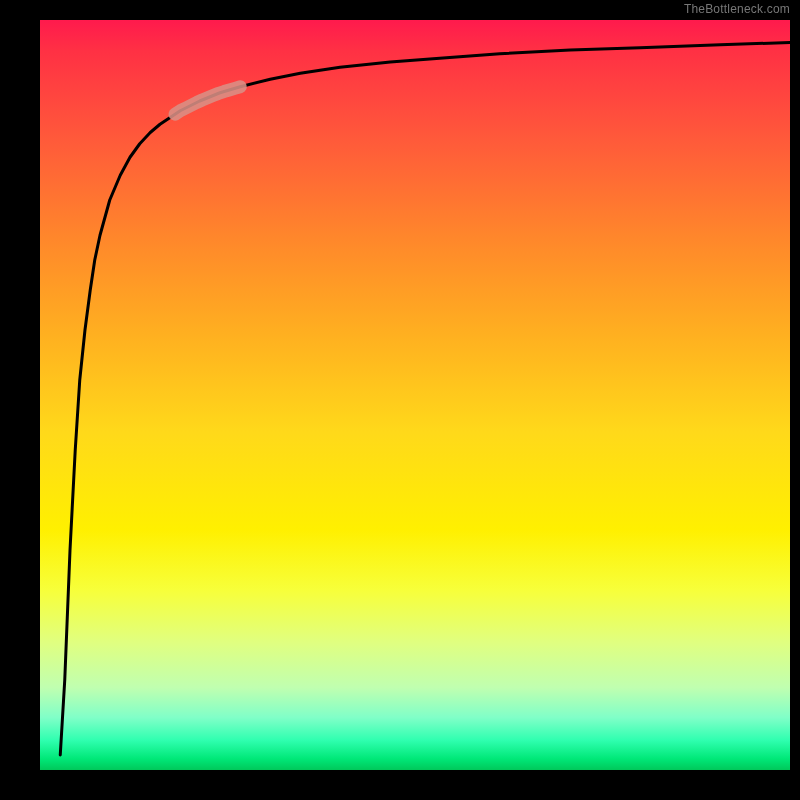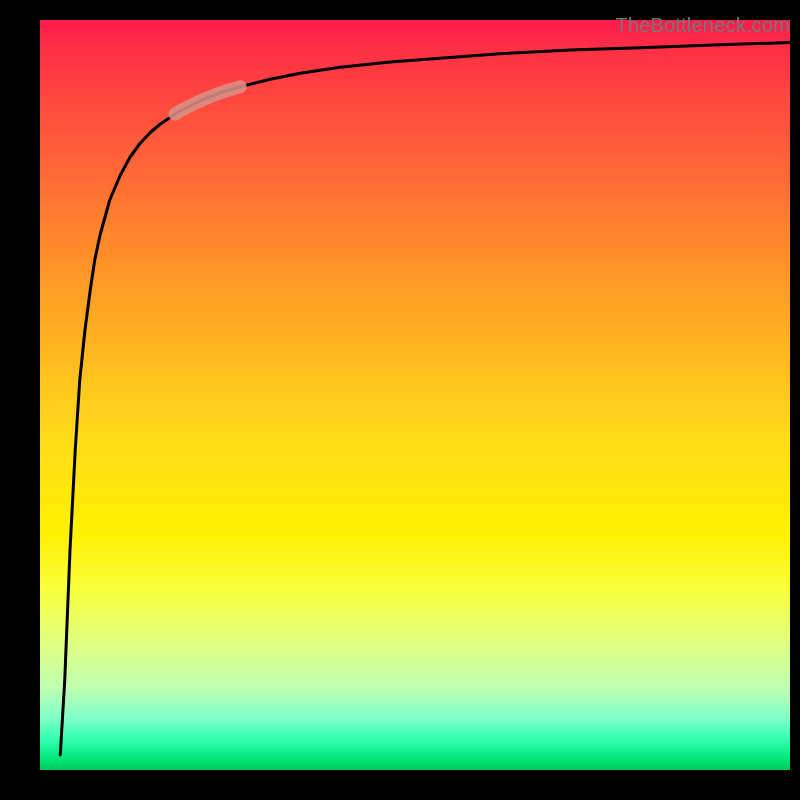--- a/index.html
+++ b/index.html
@@ -38,25 +38,24 @@
       #30ffb0 96%,
       #00e878 98.5%,
       #00c85a 100%
     );
   }
   .attribution {
     position: absolute;
     top: 2px;
     right: 10px;
     color: #777;
-    font-size: 20px;
+    font-size: 12px;
     font-family: Arial, Helvetica, sans-serif;
     letter-spacing: 0.2px;
     z-index: 5;
-    margin-top: 12px;
   }
   svg.curve-layer {
     position: absolute;
     left: 0;
     top: 0;
     width: 750px;
     height: 750px;
   }
 </style>
 </head>

